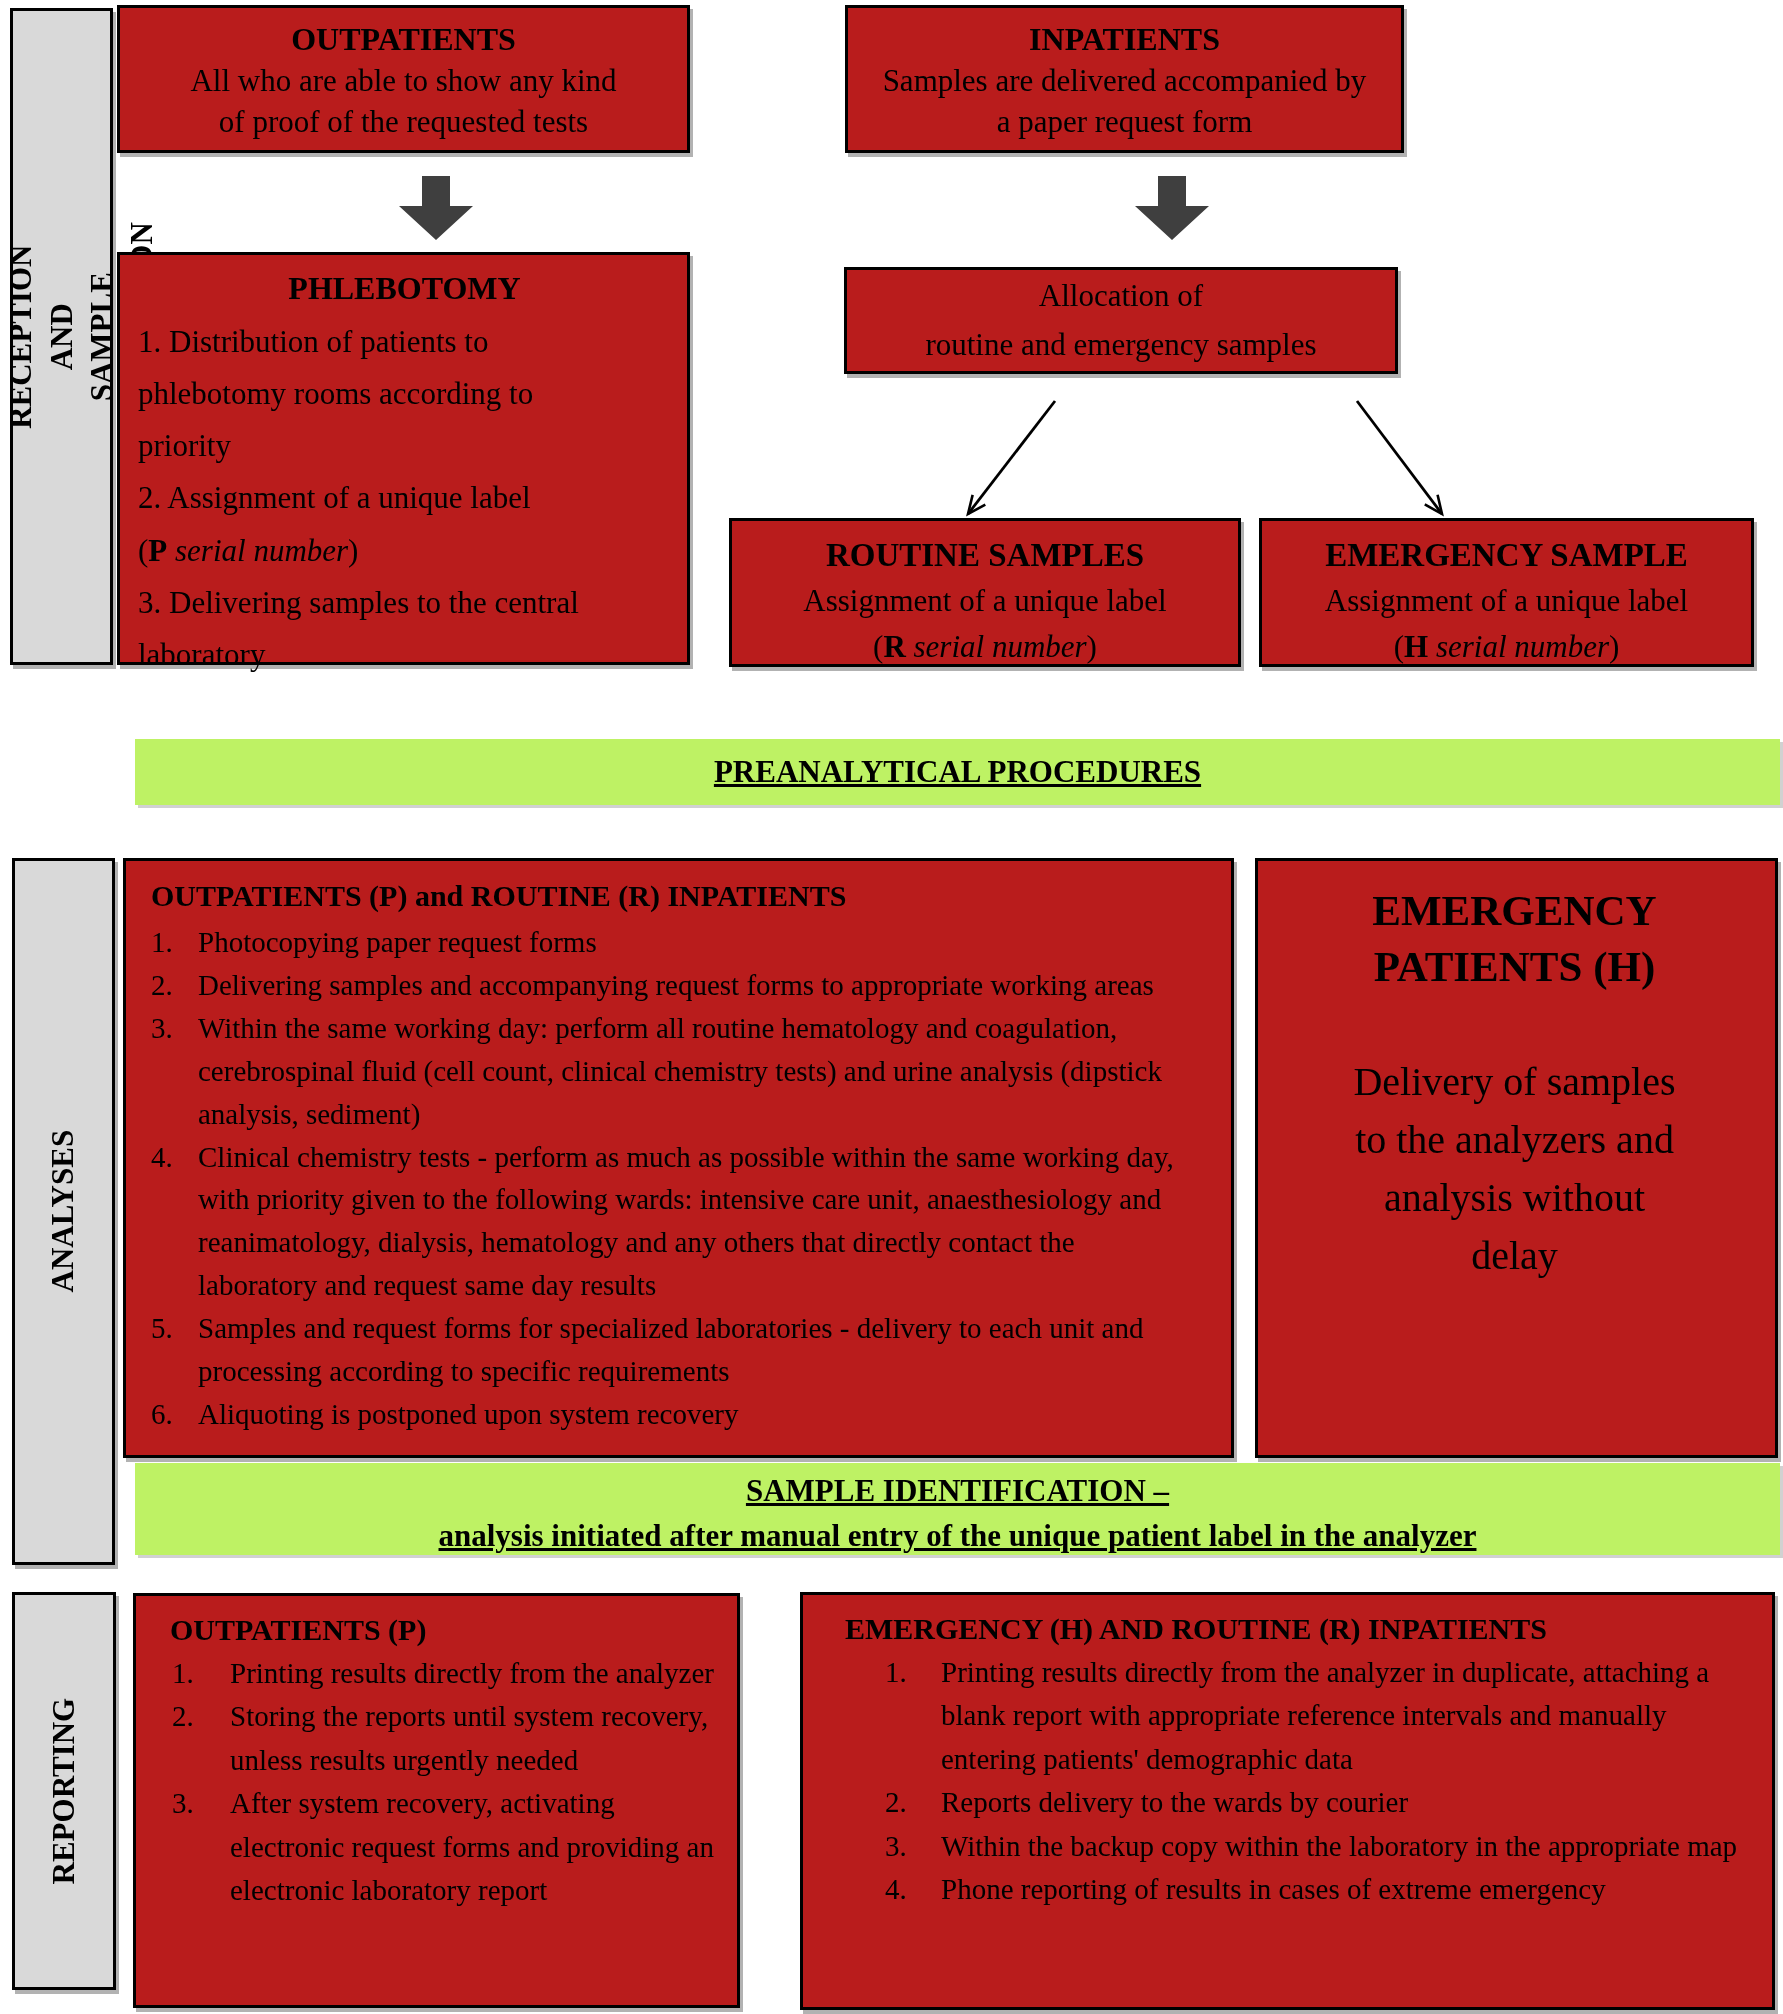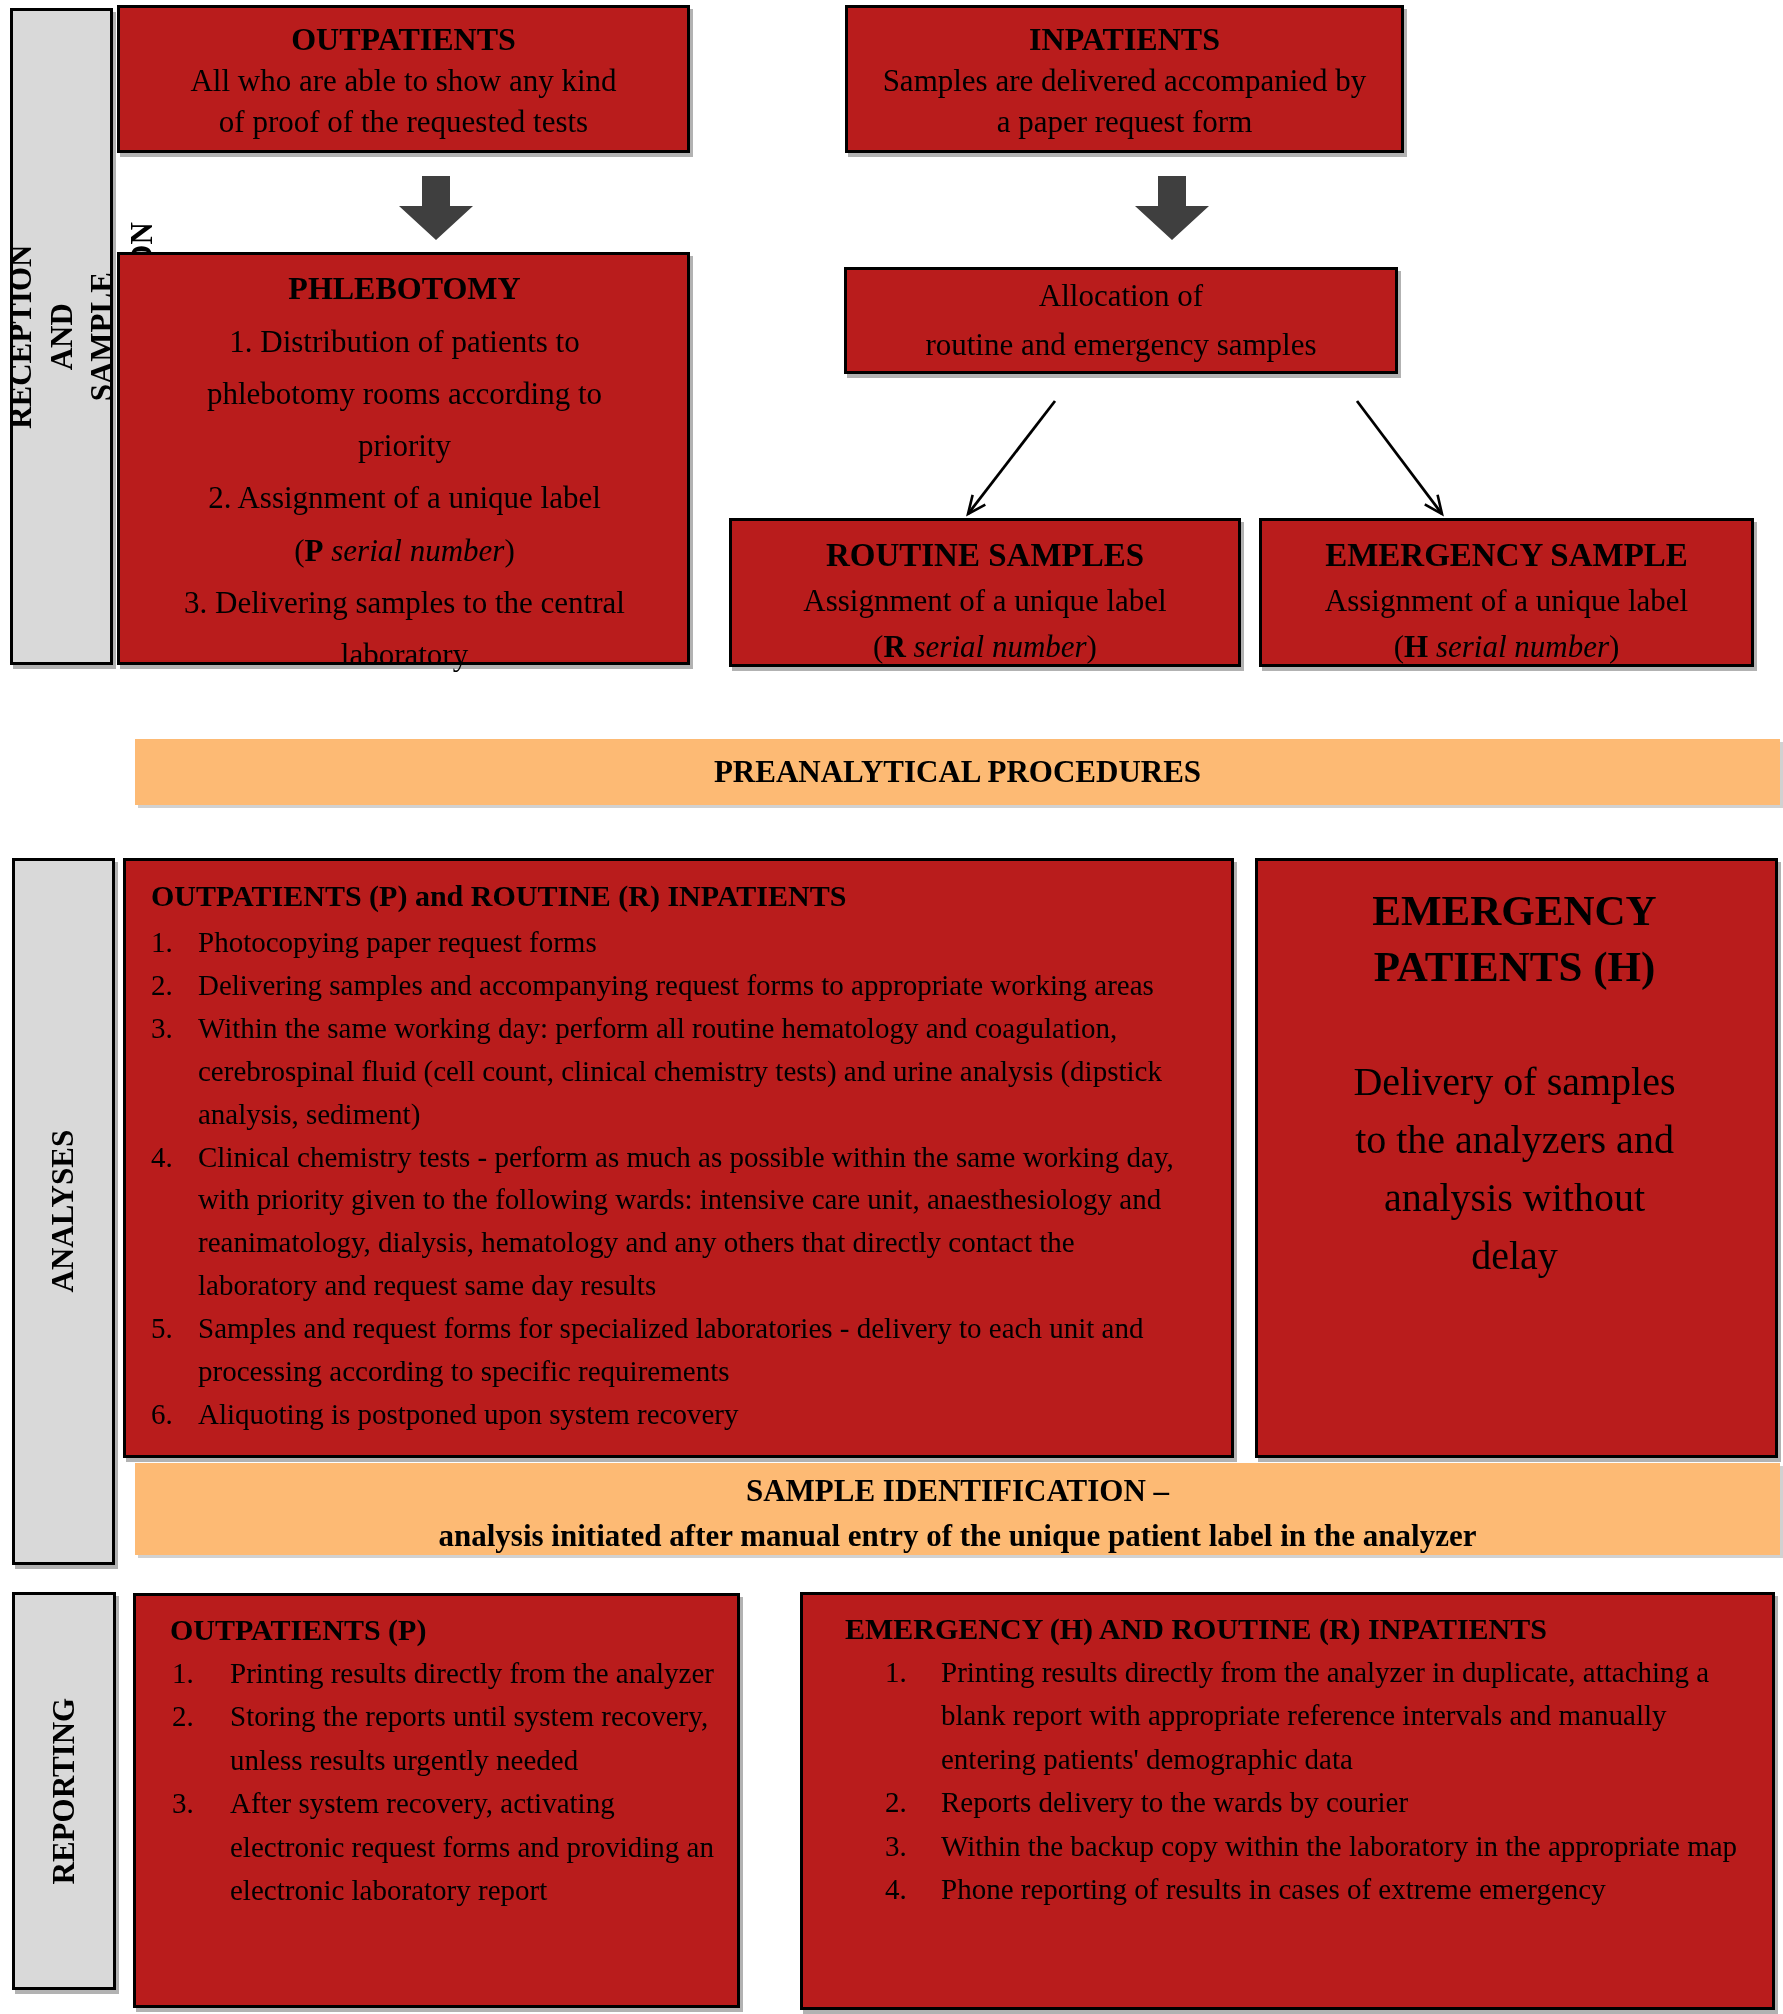--- a/index.html
+++ b/index.html
@@ -2,38 +2,38 @@
 <html><head>
 <meta charset="utf-8">
 <style>
   html,body{margin:0;padding:0;background:#ffffff;}
   body{font-family:"Liberation Serif","DejaVu Serif",serif;color:#000;}
   #stage{position:relative;width:1783px;height:2014px;background:#fff;overflow:hidden;}
 
   .box{position:absolute;box-sizing:border-box;background:#b91c1c;border:3px solid #000;
        box-shadow:3px 4px 0 rgba(0,0,0,0.30);}
   .graybox{background:#d9d9d9;}
-  .bar{position:absolute;box-sizing:border-box;background:#fdba74;
-       box-shadow:3px 3px 0 rgba(0,0,0,0.18);}
+  .bar{position:absolute;box-sizing:border-box;background:#bef264;
+       box-shadow:3px 3px 0 rgba(0,0,0,0.18);text-decoration:underline;}
   .pre{white-space:pre-line;}
 
   
   .vwrap{display:flex;align-items:center;justify-content:center;overflow:visible;}
   .vtext{transform:rotate(-90deg);white-space:pre-line;text-align:center;
          font-weight:bold;font-size:31px;line-height:1.3;width:max-content;}
 
   
   .topbox{padding-top:10px;text-align:center;}
   .box-title{font-weight:bold;font-size:32px;line-height:1.35;}
   .topbody{font-size:31px;line-height:1.32;}
 
   
   .phleb{padding:12px 16px 0 18px;}
   .phleb .box-title{text-align:center;margin-bottom:6px;}
-  .phleb-item{font-size:31px;line-height:1.68;text-align:center;}
+  .phleb-item{font-size:31px;line-height:1.68;text-align:left;}
 
   
   .alloc{display:flex;align-items:center;justify-content:center;text-align:center;
          font-size:31px;line-height:1.55;}
 
   
   .sample{padding-top:12px;text-align:center;}
   .sample .box-title{font-size:33px;}
   .sample-line{font-size:31px;line-height:1.5;}
 

